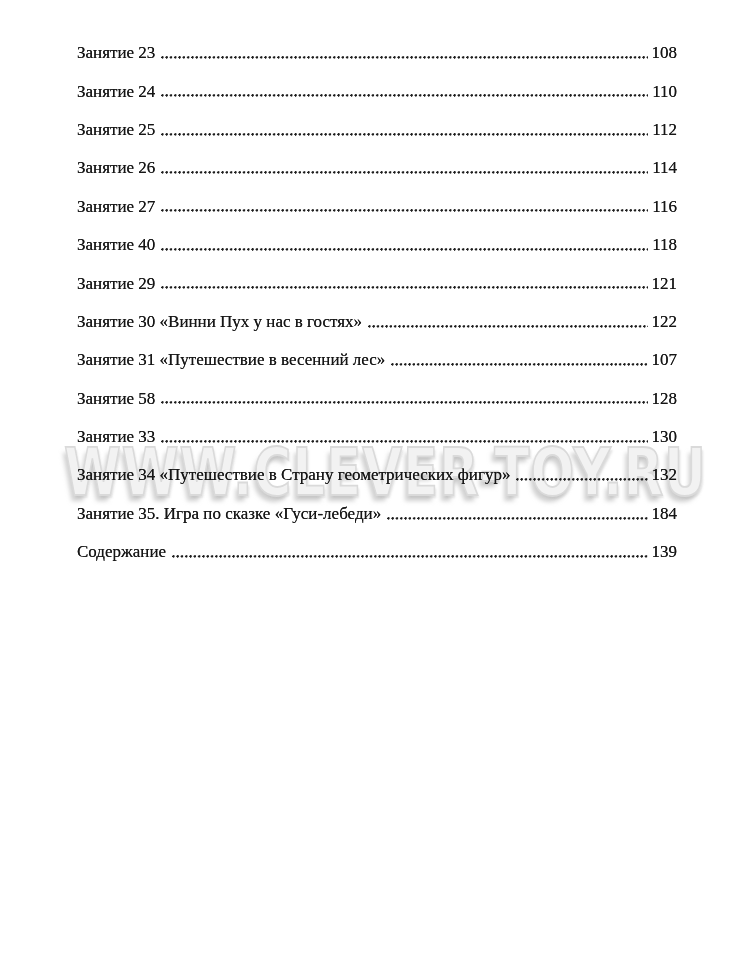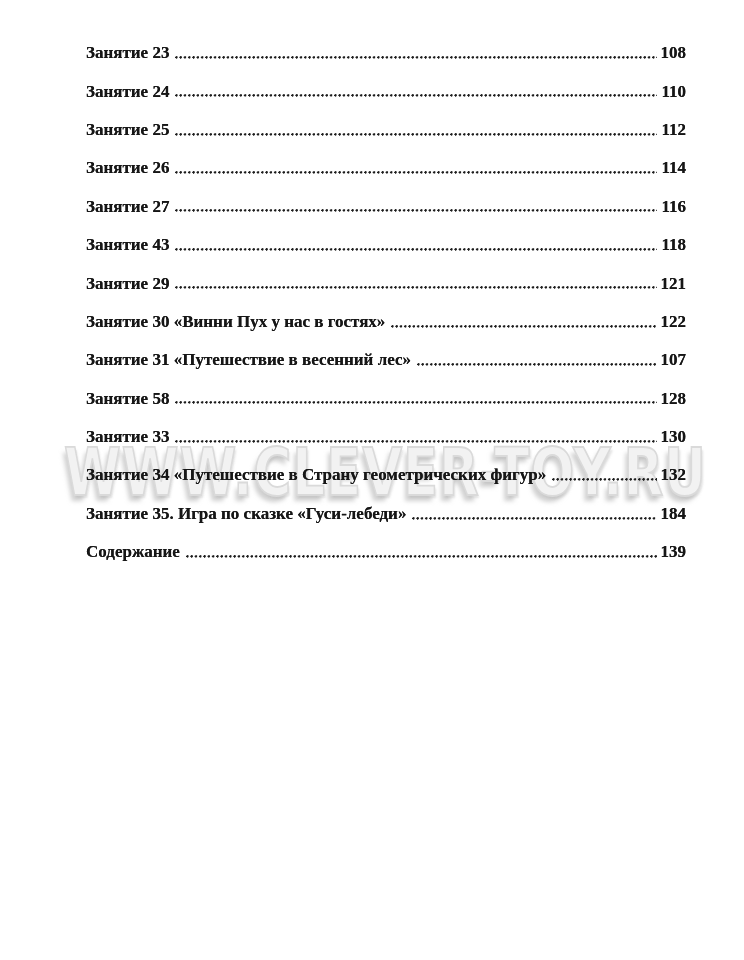--- a/index.html
+++ b/index.html
@@ -32,25 +32,24 @@
     -webkit-text-stroke: 1.6px #dadada;
     text-shadow: -3px 5px 4px rgba(172,172,172,0.55), 2px 2px 2px rgba(200,200,200,0.45);
     transform: scale(0.92, 1.18);
     transform-origin: left top;
     user-select: none;
   }
 
   
   .toc {
     position: absolute;
-    left: 86px;
+    left: 77px;
     top: 34px;
     width: 600px;
     z-index: 2;
-    font-weight: bold;
   }
   .toc-row {
     display: flex;
     align-items: center;
     height: 38.4px;
     font-size: 17px;
     color: #161616;
     
     text-shadow: 0 0 0.55px rgba(10,10,10,0.85);
   }
@@ -113,21 +112,21 @@
     <span class="toc-page">114</span>
   </div>
 
   <div class="toc-row">
     <span class="toc-title">Занятие 27</span>
     <span class="leader"></span>
     <span class="toc-page">116</span>
   </div>
 
   <div class="toc-row">
-    <span class="toc-title">Занятие 43</span>
+    <span class="toc-title">Занятие 40</span>
     <span class="leader"></span>
     <span class="toc-page">118</span>
   </div>
 
   <div class="toc-row">
     <span class="toc-title">Занятие 29</span>
     <span class="leader"></span>
     <span class="toc-page">121</span>
   </div>
 

